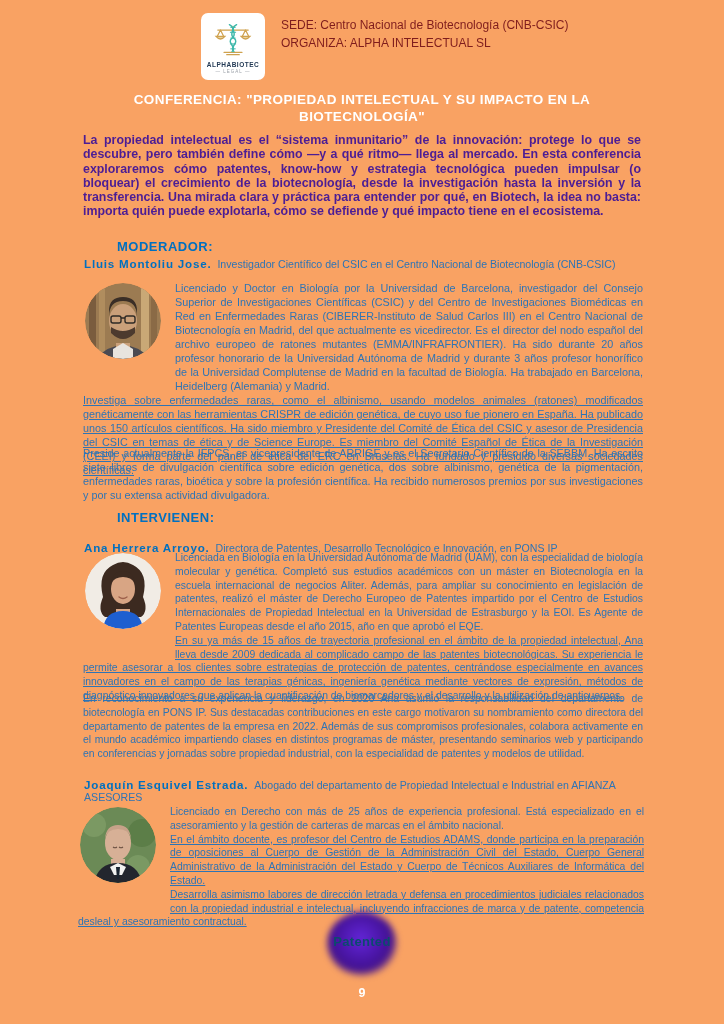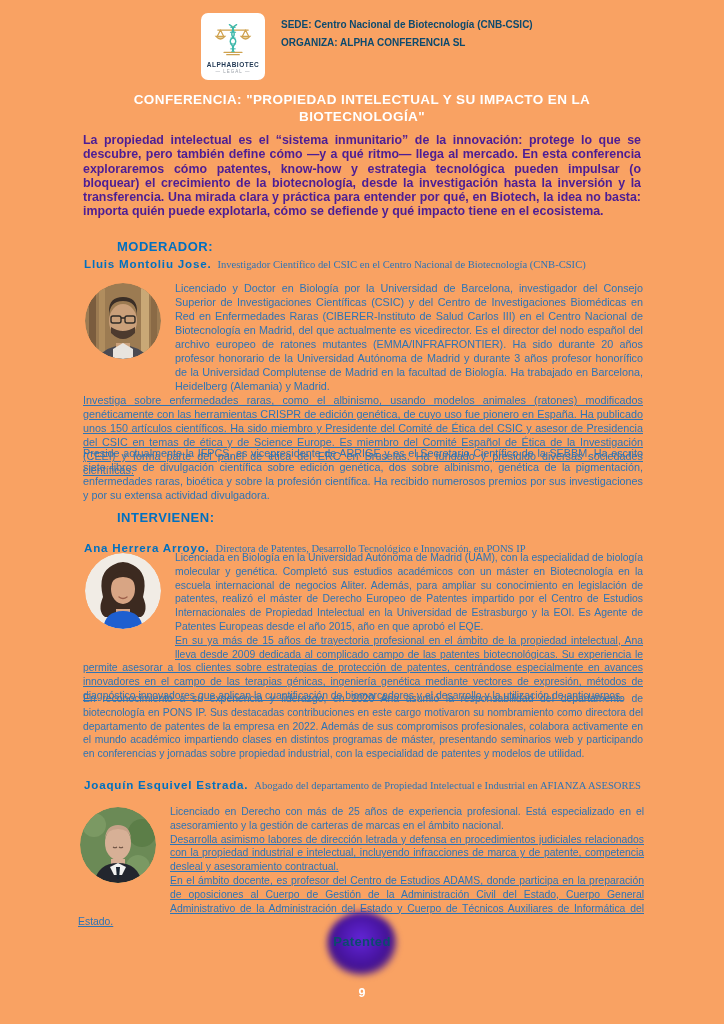--- a/index.html
+++ b/index.html
@@ -15,39 +15,39 @@
   
   .logo-box {
     left:201px; top:13px; width:64px; height:67px;
     background:#ffffff; border-radius:7px;
     display:flex; flex-direction:column; align-items:center; justify-content:center;
     padding-top:2px;
   }
   .logo-brand { font-size:6.5px; font-weight:bold; letter-spacing:.5px; color:#233a55; margin-top:1px; }
   .logo-sub   { font-size:4.5px; color:#9aa0a8; letter-spacing:1px; margin-top:1px; }
   .header-text { left:281px; top:16px; width:360px; }
-  .header-text div { font-size:10px; font-weight:bold; color:#0c4a6e; line-height:18px; }
+  .header-text div { font-size:12px; font-weight:normal; color:#7f1d1d; line-height:18px; }
 
   
   .title-block { left:84px; top:91px; width:556px; text-align:center; }
   .title-block div {
     color:#ffffff; font-weight:bold; font-size:13.5px; letter-spacing:.4px; line-height:17px;
   }
 
   
   .intro {
     left:83px; top:133px; width:558px;
     color:#4c1d95; font-weight:bold; font-size:12.4px; line-height:14.3px; text-align:justify;
   }
 
   
   .sec-heading { font-size:13px; font-weight:bold; color:#0070C0; letter-spacing:.5px; }
   .name-line  { font-size:10.6px; color:#2E74B5; }
   .name-line .person-name { font-weight:bold; color:#0070C0; font-size:11.6px; letter-spacing:.8px; }
-  .name-line .person-role { margin-left:3px;font-family:Liberation Serif, serif; }
+  .name-line .person-role { margin-left:3px; }
 
   
   .bio {
     color:#2E74B5; font-size:10.8px; line-height:14px; text-align:justify;
   }
   .bio.small { font-size:10.4px; line-height:13.8px; }
   .bio p + p { margin-top:0;text-decoration:underline; }
   .avatar {
     float:left; width:76px; height:76px; border-radius:50%;
     margin:2px 14px 30px 2px; overflow:hidden;
@@ -94,21 +94,21 @@
           <path d="M21.5 6 H26.5 M21 11.5 H27 M21.5 18 H26.5 M21 24.5 H27 M21.5 30 H26.5" stroke-width="1.1"></path>
         </g>
       </svg>
     </span>
     <div class="logo-brand">ALPHABIOTEC</div>
     <div class="logo-sub">— LEGAL —</div>
   </div>
 
   <div class="abs header-text">
     <div>SEDE: Centro Nacional de Biotecnología (CNB-CSIC)</div>
-    <div>ORGANIZA: ALPHA CONFERENCIA SL</div>
+    <div>ORGANIZA: ALPHA INTELECTUAL SL</div>
   </div>
 
   <div class="abs title-block">
     <div>CONFERENCIA: "PROPIEDAD INTELECTUAL Y SU IMPACTO EN LA</div>
     <div>BIOTECNOLOGÍA"</div>
   </div>
 
   <div class="abs intro">La propiedad intelectual es el “sistema inmunitario” de la innovación: protege lo que se descubre, pero también define cómo —y a qué ritmo— llega al mercado. En esta conferencia exploraremos cómo patentes, know-how y estrategia tecnológica pueden impulsar (o bloquear) el crecimiento de la biotecnología, desde la investigación hasta la inversión y la transferencia. Una mirada clara y práctica para entender por qué, en Biotech, la idea no basta: importa quién puede explotarla, cómo se defiende y qué impacto tiene en el ecosistema.</div>
 
   <div class="abs sec-heading" style="left:117px; top:239px;">MODERADOR:</div>
@@ -204,22 +204,22 @@
           <ellipse cx="38" cy="36" rx="13" ry="17" fill="#d7b096"></ellipse>
           <path d="M25 32 Q27 22 38 22 Q49 22 51 32 Q50 18 38 18 Q26 18 25 32 Z" fill="#c6a289"></path>
           <path d="M14 76 Q18 56 38 56 Q58 56 62 76 Z" fill="#23262e"></path>
           <path d="M30 60 L38 56 L46 60 L42 68 L34 68 Z" fill="#f2f2f0"></path>
           <path d="M36 60 h4 l-1 12 h-2 Z" fill="#1a2430"></path>
           <path d="M33 40 Q35 41.5 37 40 M39 40 Q41 41.5 43 40" stroke="#6d5243" stroke-width="1.1" fill="none"></path>
         </g>
       </svg>
     </span>
     <p>Licenciado en Derecho con más de 25 años de experiencia profesional. Está especializado en el asesoramiento y la gestión de carteras de marcas en el ámbito nacional.</p>
+    <p>En el ámbito docente, es profesor del Centro de Estudios ADAMS, donde participa en la preparación de oposiciones al Cuerpo de Gestión de la Administración Civil del Estado, Cuerpo General Administrativo de la Administración del Estado y Cuerpo de Técnicos Auxiliares de Informática del Estado.</p>
     <p>Desarrolla asimismo labores de dirección letrada y defensa en procedimientos judiciales relacionados con la propiedad industrial e intelectual, incluyendo infracciones de marca y de patente, competencia desleal y asesoramiento contractual.</p>
-    <p>En el ámbito docente, es profesor del Centro de Estudios ADAMS, donde participa en la preparación de oposiciones al Cuerpo de Gestión de la Administración Civil del Estado, Cuerpo General Administrativo de la Administración del Estado y Cuerpo de Técnicos Auxiliares de Informática del Estado.</p>
   </div>
 
   <div class="abs badge">
     <div class="badge-sphere"></div>
     <div class="badge-label">Patented</div>
   </div>
 
   <div class="abs page-num">9</div>
 
 </div>

